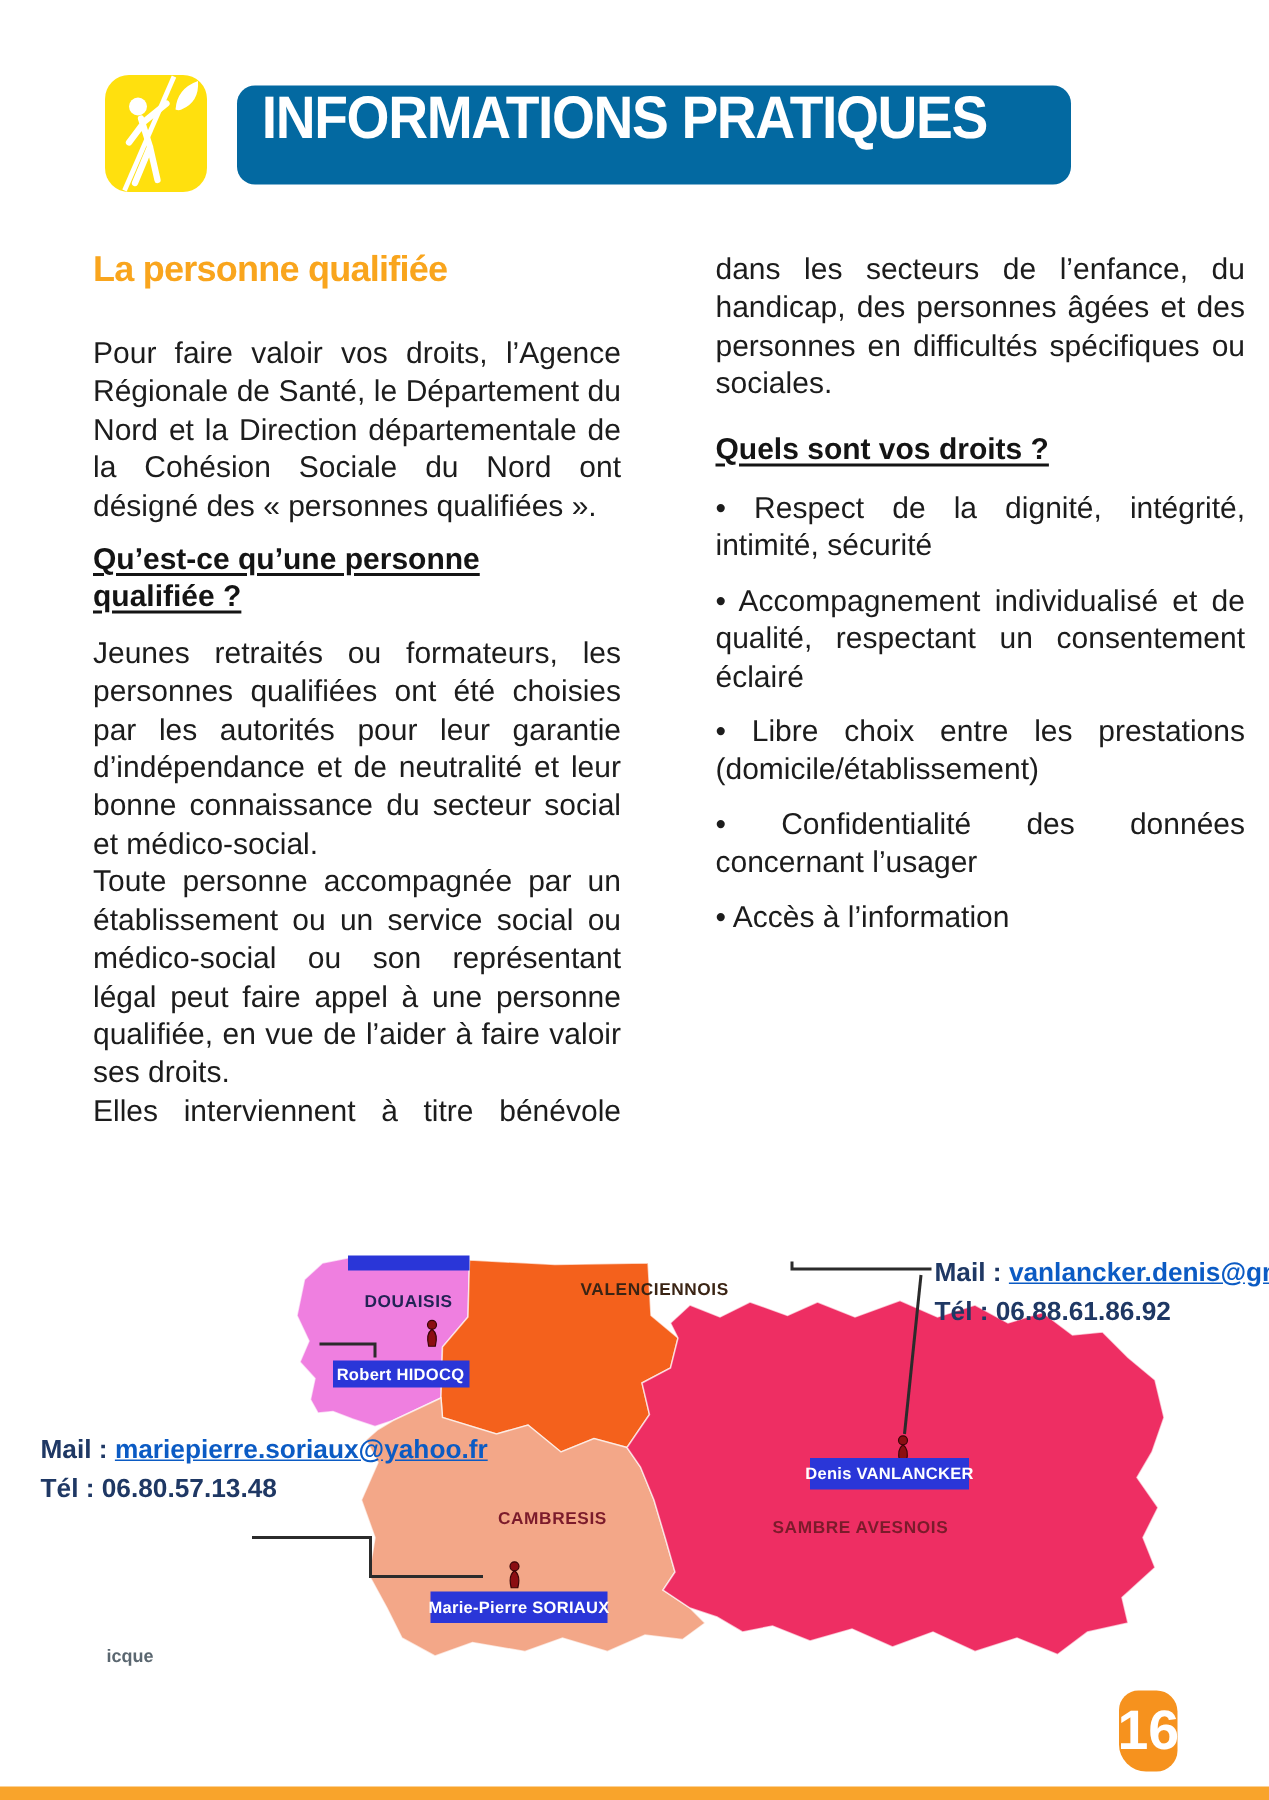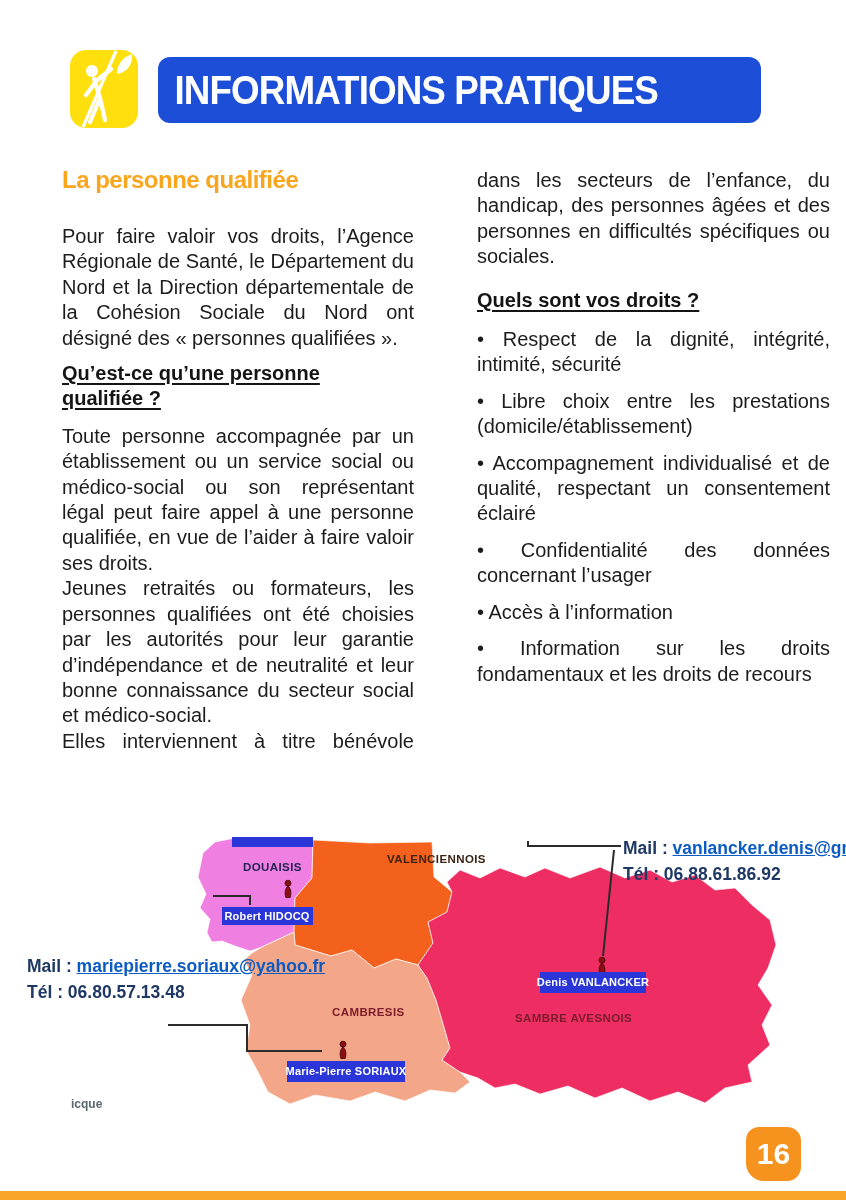--- a/index.html
+++ b/index.html
@@ -6,22 +6,22 @@
   #page{
     position:relative;width:846px;height:1200px;background:#ffffff;overflow:hidden;
     font-family:"Liberation Sans",sans-serif;color:#1c1c1c;
   }
   
   .logo-tile{
     position:absolute;left:70px;top:50px;width:68px;height:78px;
     background:#ffe00e;border-radius:16px;
   }
   .banner{
-    position:absolute;left:158px;top:57px;width:603px;height:66px;
-    background:#1d4ed8;border-radius:12px;display:flex;align-items:center;
+    position:absolute;left:158px;top:57px;width:556px;height:66px;
+    background:#0369a1;border-radius:12px;display:flex;align-items:flex-start;
   }
   .banner-title{
     color:#ffffff;font-weight:bold;font-size:40px;letter-spacing:-1px;
     padding-left:18px;transform:scaleX(.92);transform-origin:left center;white-space:nowrap;
   }
   
   .col{position:absolute;text-align:justify;font-size:20px;line-height:25.4px;}
   #left-col{left:62px;top:162px;width:352px;}
   #right-col{left:437px;top:168px;width:353px;margin-left:40px;}
   .doc-heading{
@@ -45,23 +45,23 @@
   
   .contact{
     position:absolute;font-size:17.5px;font-weight:bold;color:#1f3864;line-height:26px;white-space:nowrap;
   }
   #contact-right{left:623px;top:835px;}
   #contact-left{left:27px;top:953px;}
   .email-link{color:#0b5bc4;text-decoration:underline;cursor:pointer;}
   .partial-caption{position:absolute;left:28px;top:1097px;font-size:12px;font-weight:bold;color:#5b6770;padding-left:43px;}
   
   .page-badge{
-    position:absolute;left:746px;top:1127px;width:55px;height:54px;background:#f6921e;
+    position:absolute;left:746px;top:1127px;width:39px;height:54px;background:#f6921e;
     border-radius:13px 14px 14px 18px;display:flex;align-items:center;justify-content:center;
-    color:#ffffff;font-size:30px;font-weight:bold;
+    color:#ffffff;font-size:37px;font-weight:bold;
   }
   .footer-bar{position:absolute;left:0;top:1191px;width:846px;height:9px;background:#f9a42b;}
 </style>
 </head>
 <body>
 
 <div id="page">
 
   <div class="logo-tile">
     <svg viewBox="0 0 68 78" width="68" height="78">
@@ -73,34 +73,33 @@
   </div>
 
   <div class="banner">
     <span class="banner-title">INFORMATIONS PRATIQUES</span>
   </div>
 
   <div id="left-col" class="col">
     <h1 class="doc-heading">La personne qualifiée</h1>
     <p class="para">Pour faire valoir vos droits, l’Agence Régionale de Santé, le Département du Nord et la Direction départementale de la Cohésion Sociale du Nord ont désigné des « personnes qualifiées ».</p>
     <p class="subhead">Qu’est-ce qu’une personne qualifiée ?</p>
+    <p class="para">Jeunes retraités ou formateurs, les personnes qualifiées ont été choisies par les autorités pour leur garantie d’indépendance et de neutralité et leur bonne connaissance du secteur social et médico-social.</p>
     <p class="para">Toute personne accompagnée par un établissement ou un service social ou médico-social ou son représentant légal peut faire appel à une personne qualifiée, en vue de l’aider à faire valoir ses droits.</p>
-    <p class="para">Jeunes retraités ou formateurs, les personnes qualifiées ont été choisies par les autorités pour leur garantie d’indépendance et de neutralité et leur bonne connaissance du secteur social et médico-social.</p>
     <p class="para force-just">Elles interviennent à titre bénévole</p>
   </div>
 
   <div id="right-col" class="col">
     <p class="para">dans les secteurs de l’enfance, du handicap, des personnes âgées et des personnes en difficultés spécifiques ou sociales.</p>
     <p class="subhead">Quels sont vos droits ?</p>
     <p class="bullet">• Respect de la dignité, intégrité, intimité, sécurité</p>
+    <p class="bullet">• Accompagnement individualisé et de qualité, respectant un consentement éclairé</p>
     <p class="bullet">• Libre choix entre les prestations (domicile/établissement)</p>
-    <p class="bullet">• Accompagnement individualisé et de qualité, respectant un consentement éclairé</p>
     <p class="bullet">• Confidentialité des données concernant l’usager</p>
     <p class="bullet">• Accès à l’information</p>
-    <p class="bullet">• Information sur les droits fondamentaux et les droits de recours</p>
   </div>
 
   <svg id="map-svg" viewBox="0 0 846 300">
     <defs>
       <g id="pm">
         <circle cx="0" cy="3.2" r="3"></circle>
         <path d="M0,6.2 C-3.1,8.4 -3.4,12.8 -2.2,17.5 L2.2,17.5 C3.4,12.8 3.1,8.4 0,6.2 Z"></path>
       </g>
     </defs>
 

